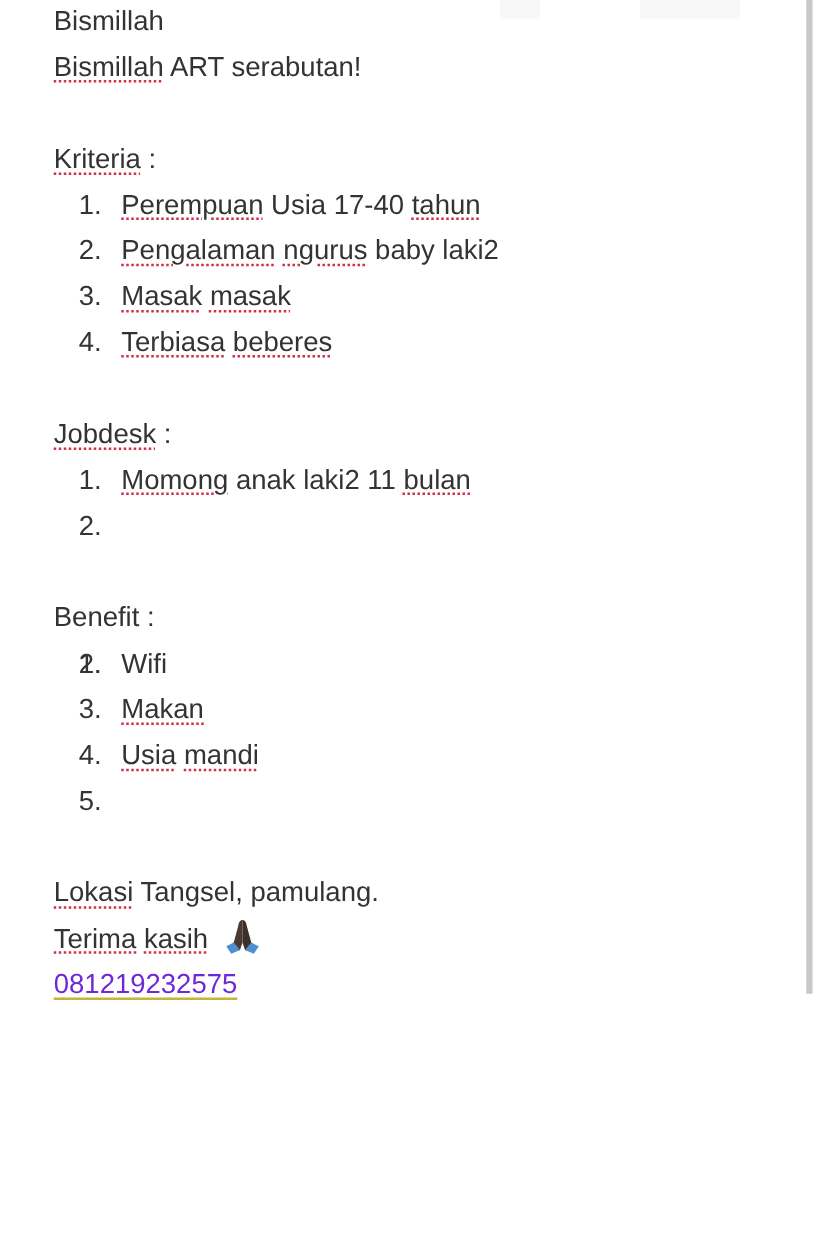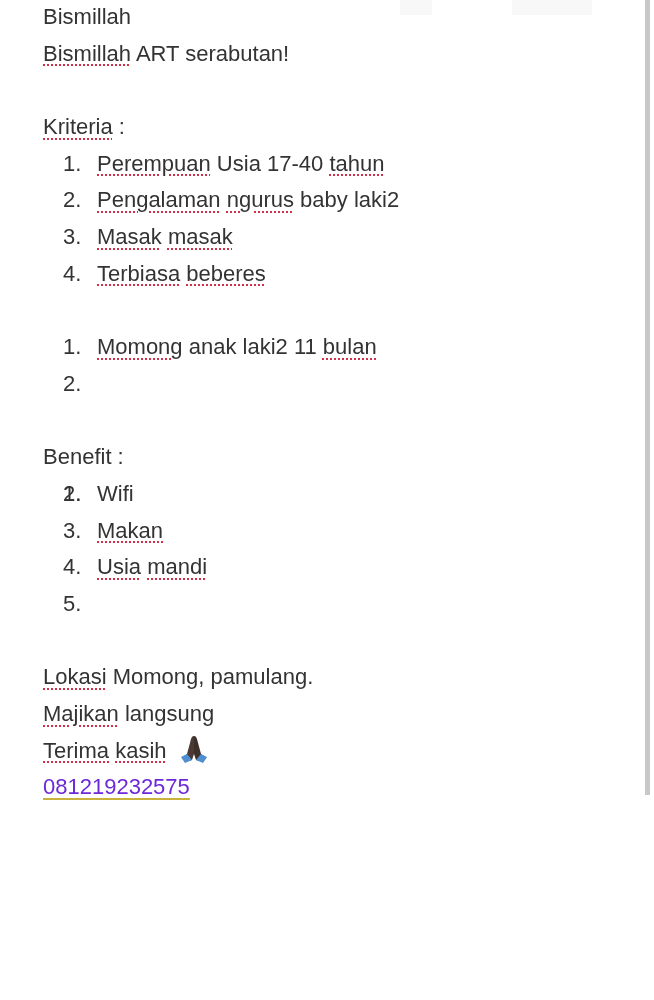--- a/index.html
+++ b/index.html
@@ -97,20 +97,23 @@
   </div>
   <div>
       <div class="li"><span class="num">1.</span><span class="txt"><span class="sp">Perempuan</span><span> Usia 17-40 </span><span class="sp">tahun</span></span></div>
       <div class="li"><span class="num">2.</span><span class="txt"><span class="sp">Pengalaman</span><span> </span><span class="sp">ngurus</span><span> baby laki2</span></span></div>
       <div class="li"><span class="num">3.</span><span class="txt"><span class="sp">Masak</span><span> </span><span class="sp">masak</span></span></div>
       <div class="li"><span class="num">4.</span><span class="txt"><span class="sp">Terbiasa</span><span> </span><span class="sp">beberes</span></span></div>
     </div>
 
   <div class="blank"></div>
 
+  <div class="line">
+    <span class="sp">Jobdesk</span><span> :</span>
+  </div>
   <div>
       <div class="li"><span class="num">1.</span><span class="txt"><span class="sp">Momong</span><span> anak laki2 11 </span><span class="sp">bulan</span></span></div>
       <div class="li"><span class="num">2.</span></div>
     </div>
 
   <div class="blank"></div>
 
   <div class="line">Benefit :</div>
   <div>
       <div class="li wrap">
@@ -118,24 +121,21 @@
       </div>
       <div class="li"><span class="num">2.</span><span class="txt"><span>Wifi</span></span></div>
       <div class="li"><span class="num">3.</span><span class="txt"><span class="sp">Makan</span></span></div>
       <div class="li"><span class="num">4.</span><span class="txt"><span class="sp">Usia</span><span> </span><span class="sp">mandi</span></span></div>
       <div class="li"><span class="num">5.</span></div>
     </div>
 
   <div class="blank"></div>
 
   <div class="line">
-    <span class="sp">Lokasi</span><span> Momong, pamulang.</span>
-  </div>
-  <div class="line">
-    <span class="sp">Majikan</span><span> langsung</span>
+    <span class="sp">Lokasi</span><span> Tangsel, pamulang.</span>
   </div>
   <div class="line">
     <span class="sp">Terima</span><span> </span><span class="sp">kasih</span>
     <span class="emoji">
       <svg width="34" height="30" viewBox="0 0 34 30">
         <path d="M17 2 C15 2 14 4 13.5 7 L10 20 L5 24 L8 28 L15 26 L17 20 Z" fill="#4a3a33"></path>
         <path d="M17 2 C19 2 20 4 20.5 7 L24 20 L29 24 L26 28 L19 26 L17 20 Z" fill="#3d302a"></path>
         <path d="M4 23 L10 20 L15 26 L8 29 Z" fill="#4f8fd1"></path>
         <path d="M30 23 L24 20 L19 26 L26 29 Z" fill="#4f8fd1"></path>
       </svg>

